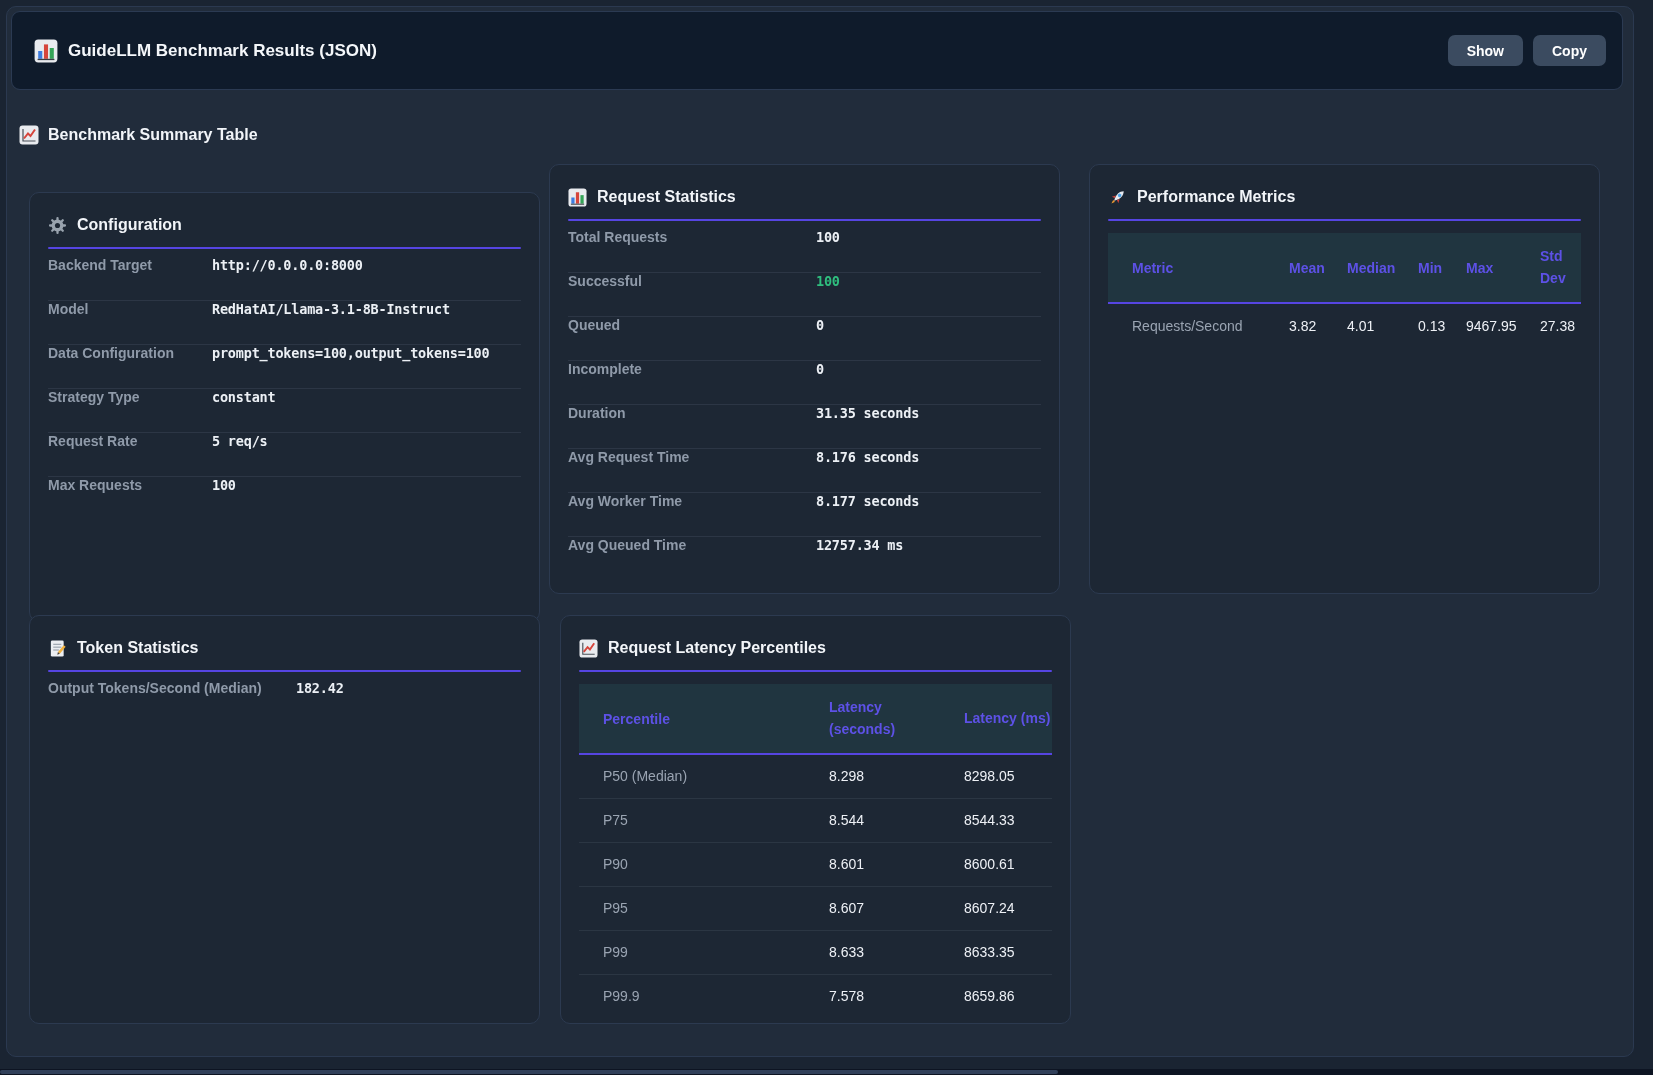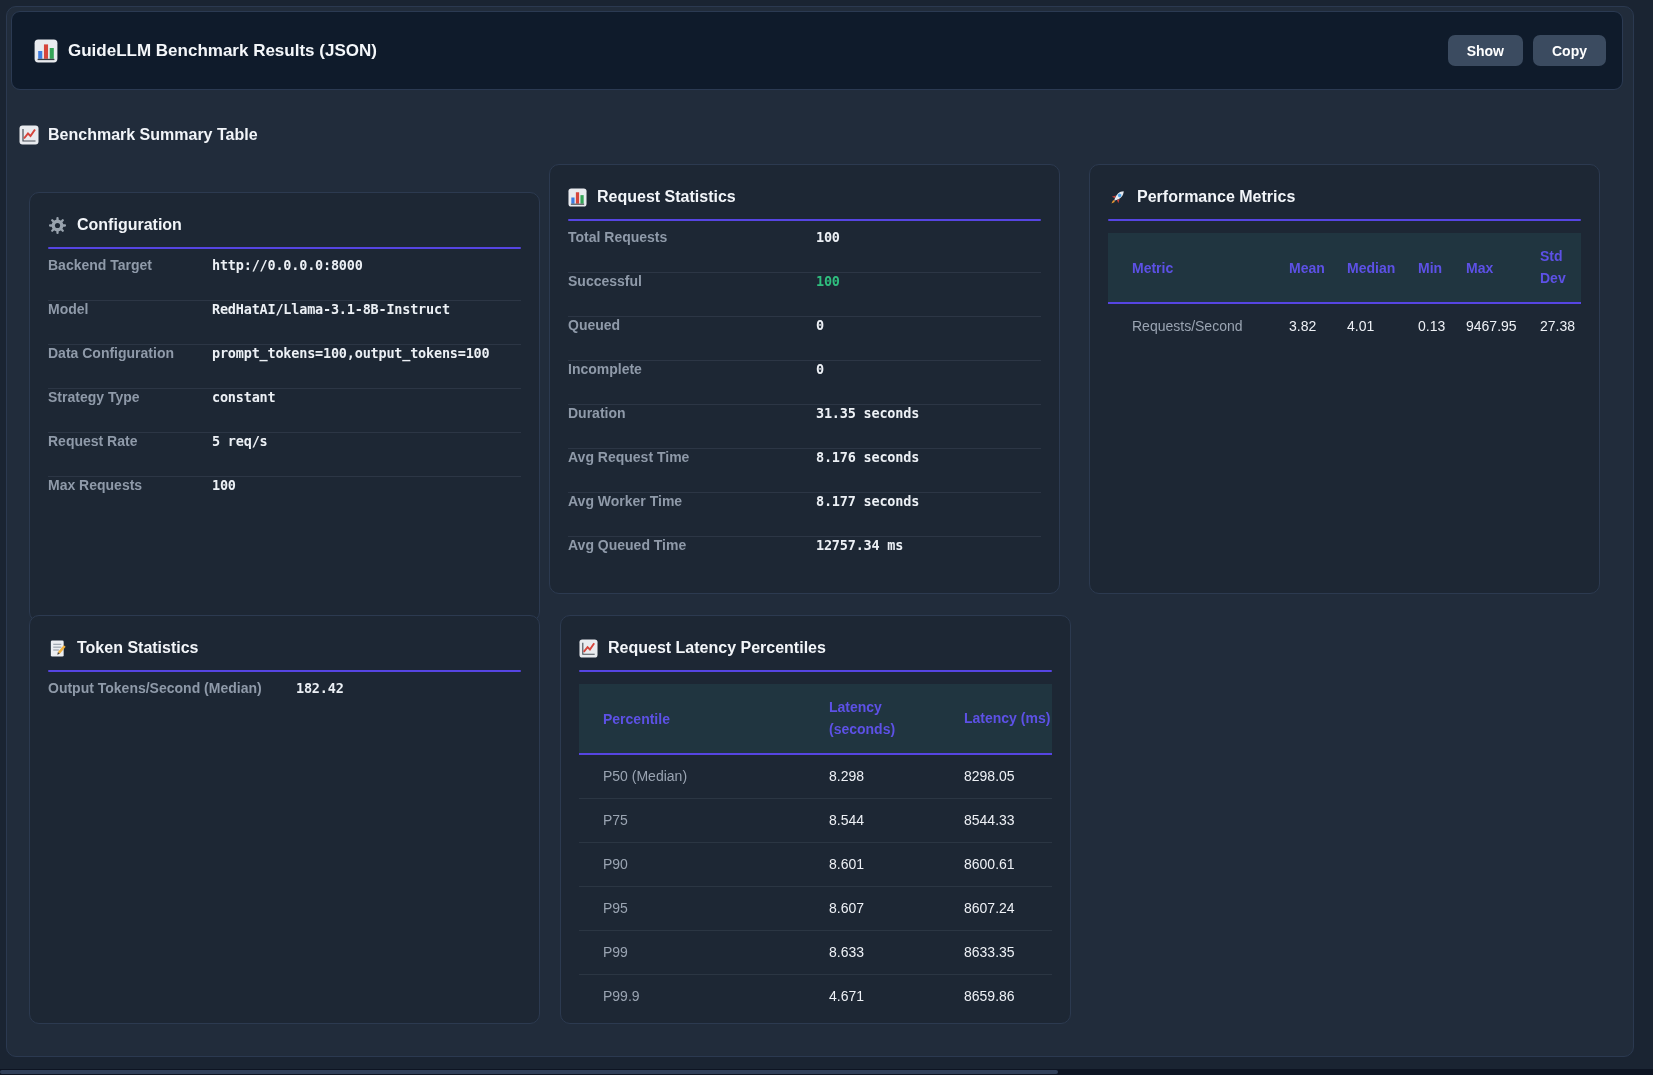--- a/index.html
+++ b/index.html
@@ -369,21 +369,21 @@
           <td>8.607</td>
           <td>8607.24</td>
         </tr>
         <tr>
           <td class="dim">P99</td>
           <td>8.633</td>
           <td>8633.35</td>
         </tr>
         <tr>
           <td class="dim">P99.9</td>
-          <td>4.671</td>
+          <td>7.578</td>
           <td>8659.86</td>
         </tr>
       </tbody>
     </table>
   </div>
 
 </div>
 
 <div class="hscrollbar-track">
   <div class="hscrollbar-thumb"></div>

